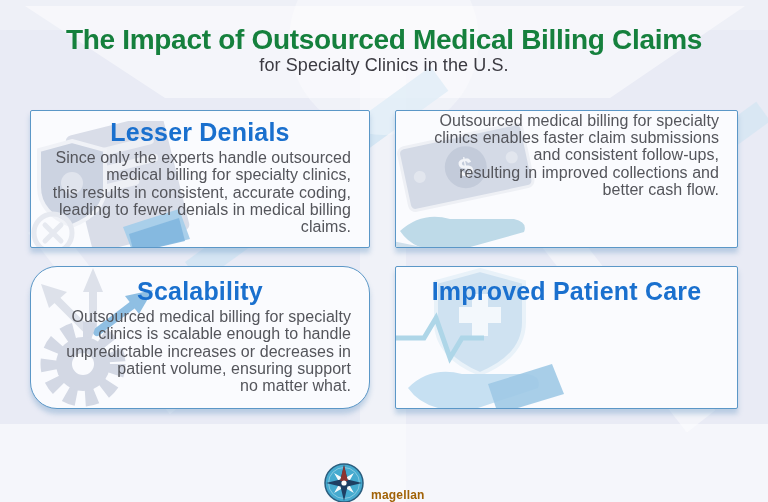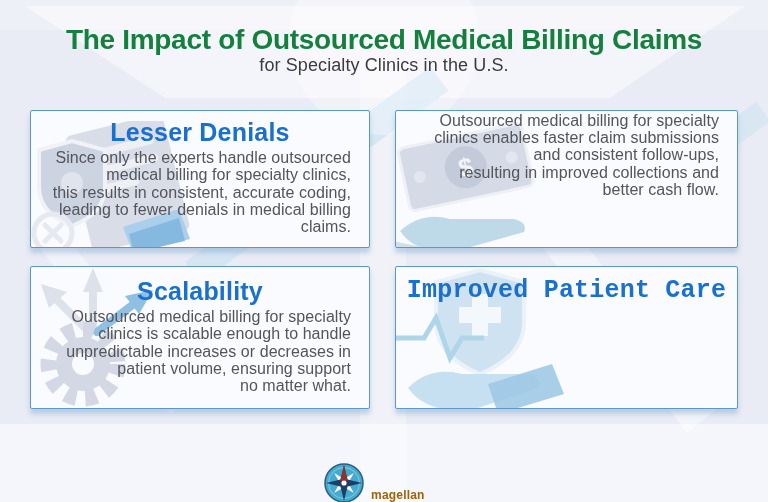--- a/index.html
+++ b/index.html
@@ -19,22 +19,22 @@
   
   .grid{position:absolute;left:30px;top:110px;width:708px;height:299px;z-index:2;padding-left:26px;}
   .card{
     position:absolute;box-sizing:border-box;background:#fafbfe;
     border:1.5px solid #5b97c7;border-radius:2px;
     box-shadow:0 5px 5px rgba(127,166,205,0.45);
     overflow:hidden;
   }
   .card-1{left:0;top:0;width:340px;height:138px;}
   .card-2{left:365px;top:0;width:343px;height:138px;}
-  .card-3{left:0;top:156px;width:340px;height:143px;}
-  .card-4{left:365px;top:156px;width:343px;height:143px;font-family:Liberation Mono, monospace;}
+  .card-3{left:0;top:156px;width:340px;height:143px;border-radius:27px;}
+  .card-4{left:365px;top:156px;width:343px;height:143px;}
   .card h2{
     position:relative;z-index:2;margin:8px 10px 4px;text-align:center;
     font-size:25px;font-weight:700;color:#1a70ce;letter-spacing:0.2px;line-height:1.05;
   }
   .card-3 h2,.card-4 h2{margin-top:11px;}
   .card p{
     position:relative;z-index:2;margin:1px 18px 0 8px;text-align:right;
     font-size:16px;line-height:17.2px;color:#54555b;white-space:pre-line;letter-spacing:0.05px;
   }
   .wm{position:absolute;left:-4px;bottom:-6px;z-index:1;}

